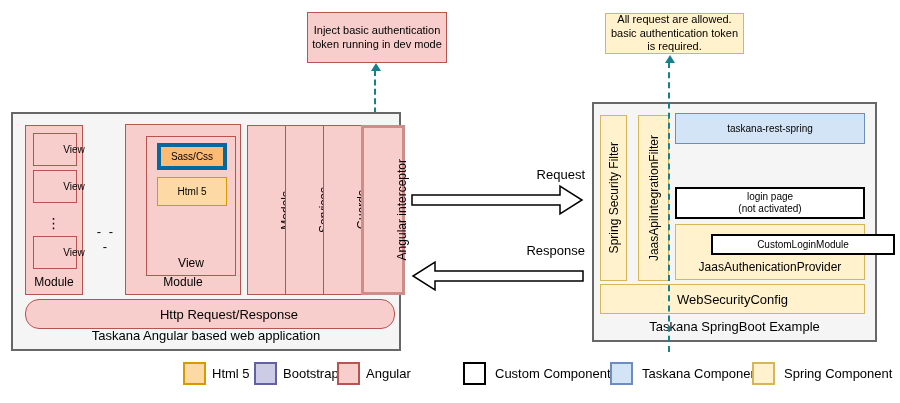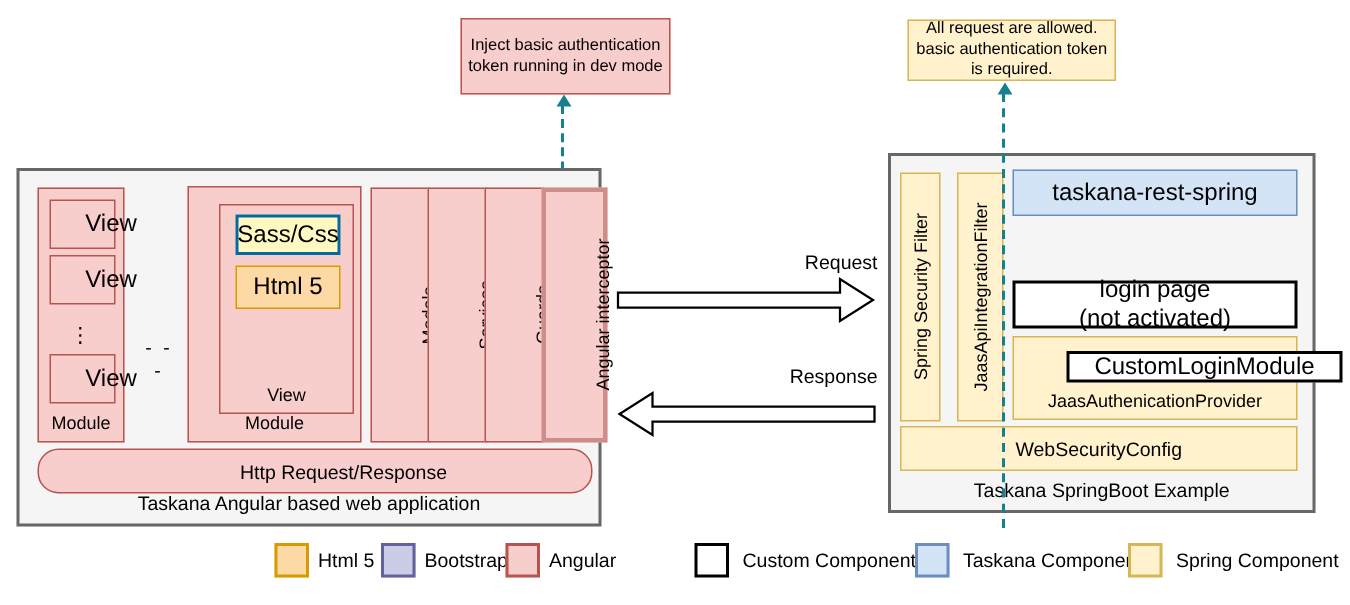--- a/index.html
+++ b/index.html
@@ -10,24 +10,24 @@
 
   
   .gray-container { background:#f5f5f5; border:2px solid #676767; }
   .container-title { position:absolute; left:0; right:0; bottom:6px; text-align:center; font-size:13px; }
 
   
   .angular-box   { background:#f8cecc; border:1px solid #b85450;padding-left:38px; }
   .spring-box    { background:#fff2cc; border:1px solid #d6b656; }
   .taskana-box   { background:#d4e4f7; border:1px solid #6c8ebf; }
   .custom-box    { background:#ffffff; border:2px solid #000000; }
-  .bootstrap-box { background:#fef9c3; border:2px solid #0369a1; }
+  .bootstrap-box { background:#fdba74; border:4px solid #0369a1; }
   .html5-box     { background:#fcd9a5; border:1px solid #d79b00; }
 
-  .center-text { display:flex; align-items:center; justify-content:center; text-align:center; font-size:16px; }
+  .center-text { display:flex; align-items:center; justify-content:center; text-align:center; font-size:10px; }
 
   .vbar { display:flex; align-items:center; justify-content:center; }
   .vbar span {
     writing-mode:vertical-rl; transform:rotate(180deg);
     font-size:12px; white-space:nowrap;
   }
 
   .module-label { position:absolute; left:0; right:0; bottom:5px; text-align:center; font-size:12px; }
 
   .note { font-size:11px; line-height:1.25; display:flex; align-items:center; justify-content:center; text-align:center; padding:2px 4px; }

